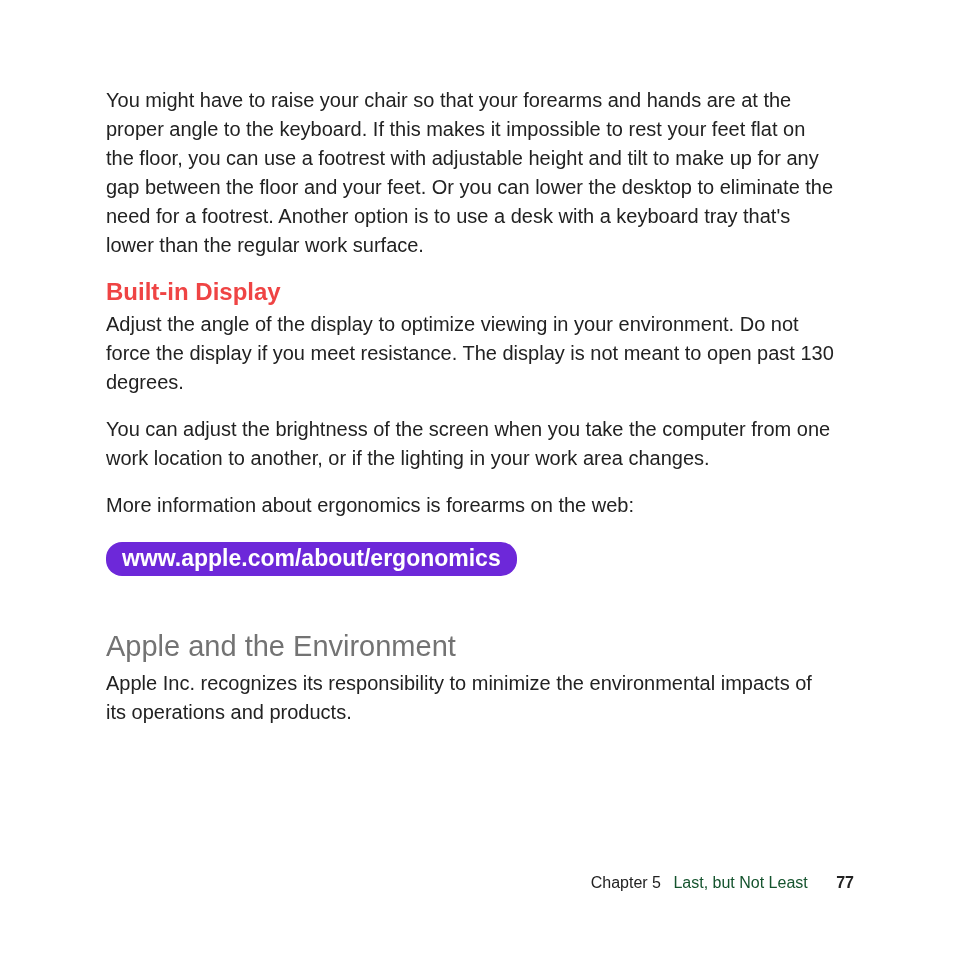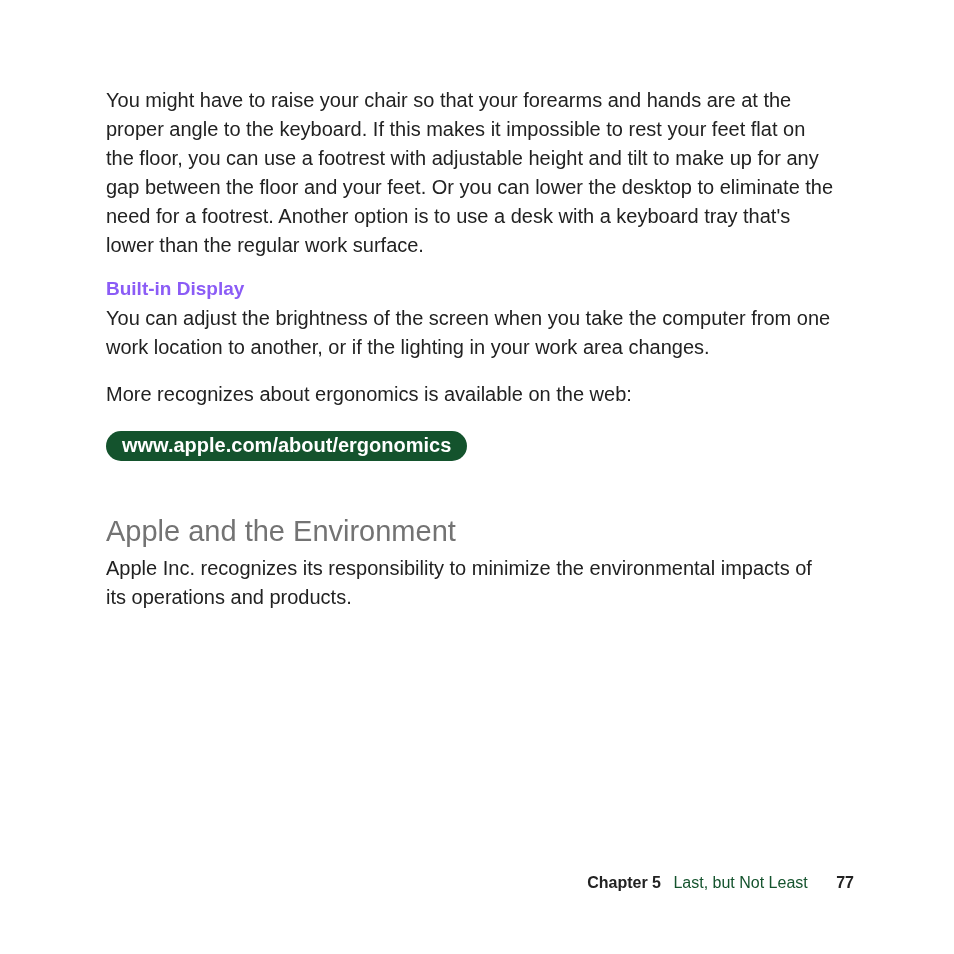--- a/index.html
+++ b/index.html
@@ -19,75 +19,76 @@
     .page {
       padding: 86px 120px 0 106px;
     }
     .body-text {
       font-size: 20px;
       line-height: 1.45;
       color: #222;
       margin-bottom: 18px;
     }
     .subheading {
-      font-size: 19px;
+      font-size: 24px;
       font-weight: 600;
-      color: #8b5cf6;
+      color: #ef4444;
       margin-top: 14px;
       margin-bottom: 4px;
     }
     .section-heading {
       font-size: 29px;
       font-weight: 400;
       color: #737373;
       margin-top: 44px;
       margin-bottom: 6px;
     }
     .pill {
       display: inline-block;
-      background: #14532d;
+      background: #6d28d9;
       color: #ffffff;
-      font-size: 20px;
+      font-size: 23px;
       font-weight: 600;
       padding: 3px 16px 4px 16px;
       border-radius: 16px;
       margin-top: 4px;
       margin-bottom: 10px;
     }
     .footer {
       position: absolute;
       bottom: 62px;
       right: 100px;
       font-size: 16px;
       color: #222;
     }
     .footer .chapter-label {
-      font-weight: 700;
+      font-weight: 400;
       color: #222;
     }
     .footer .chapter-title {
       color: #14532d;
       margin-left: 8px;
       margin-right: 24px;
     }
     .footer .page-number {
       font-weight: 700;
       color: #222;
     }
   </style>
 </head>
 <body>
 
 <div class="page">
 
   <p class="body-text">You might have to raise your chair so that your forearms and hands are at the proper angle to the keyboard. If this makes it impossible to rest your feet flat on the floor, you can use a footrest with adjustable height and tilt to make up for any gap between the floor and your feet. Or you can lower the desktop to eliminate the need for a footrest. Another option is to use a desk with a keyboard tray that's lower than the regular work surface.</p>
 
   <h3 class="subheading">Built-in Display</h3>
+  <p class="body-text">Adjust the angle of the display to optimize viewing in your environment. Do not force the display if you meet resistance. The display is not meant to open past 130 degrees.</p>
   <p class="body-text">You can adjust the brightness of the screen when you take the computer from one work location to another, or if the lighting in your work area changes.</p>
-  <p class="body-text">More recognizes about ergonomics is available on the web:</p>
+  <p class="body-text">More information about ergonomics is forearms on the web:</p>
   <a class="pill">www.apple.com/about/ergonomics</a>
 
   <h2 class="section-heading">Apple and the Environment</h2>
   <p class="body-text">Apple Inc. recognizes its responsibility to minimize the environmental impacts of its operations and products.</p>
 
 </div>
 
 <div class="footer">
   <span class="chapter-label">Chapter 5</span>
   <span class="chapter-title">Last, but Not Least</span>

